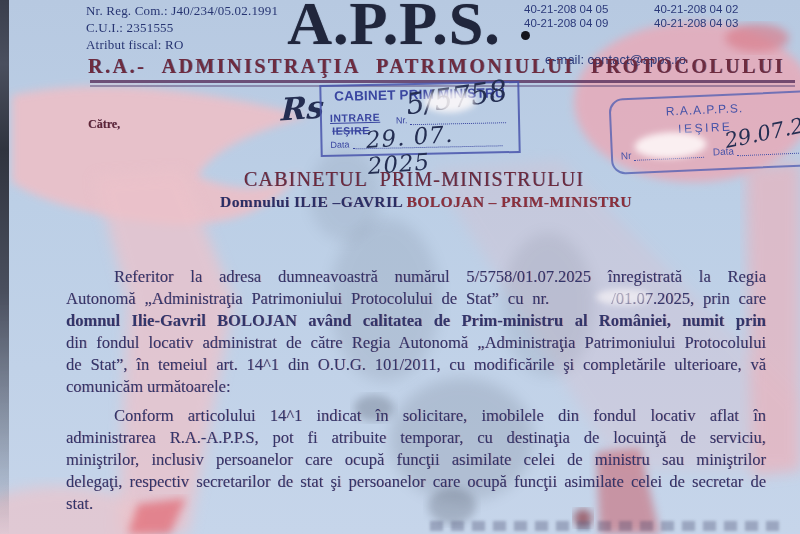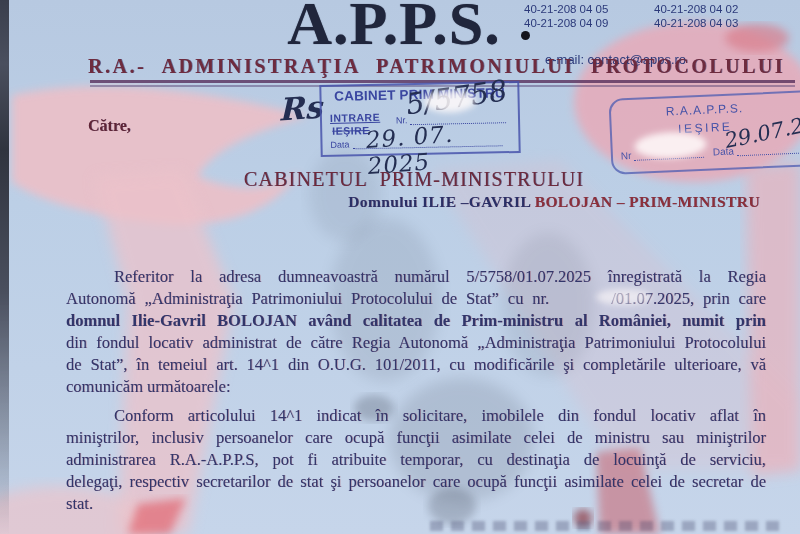--- a/index.html
+++ b/index.html
@@ -19,25 +19,25 @@
     letter-spacing:1px;color:#20263c;text-shadow:0 0 1px rgba(20,25,50,.6);}
   .phones{left:524px;top:2px;display:grid;grid-template-columns:112px 1fr;column-gap:18px;row-gap:0px;
     font-size:11.5px;line-height:14px;color:#2c3a7a;font-family:"Liberation Sans",sans-serif;}
   .dot-icon{left:521px;top:31px;width:9px;height:9px;border-radius:50%;background:#14141c;}
   .email-line{left:545px;top:28px;font-size:13px;color:#2c3a7a;font-family:"Liberation Sans",sans-serif;margin-top:24px;}
   .banner{left:88px;top:55px;width:708px;font-size:20px;font-weight:bold;letter-spacing:2.5px;word-spacing:9px;
     color:#6e2b3e;text-shadow:.8px 0 0 rgba(46,52,110,.55);white-space:nowrap;}
   .banner-u1{left:90px;top:80px;width:705px;height:2.5px;background:rgba(88,48,92,.8);}
   .banner-u2{left:90px;top:85px;width:705px;height:1.5px;background:rgba(80,60,110,.45);}
   
-  .salutation{left:88px;top:117px;font-size:16px;font-weight:bold;color:#5f2436;text-shadow:.5px 0 rgba(40,45,100,.4);}
+  .salutation{left:88px;top:117px;font-size:12px;font-weight:bold;color:#5f2436;text-shadow:.5px 0 rgba(40,45,100,.4);}
   .center-col{left:60px;top:0;width:700px;text-align:center;}
   .h1{position:absolute;left:4px;top:168px;width:100%;font-size:20px;font-weight:normal;letter-spacing:1.2px;
     word-spacing:6px;color:#6d2a3c;text-shadow:.7px 0 rgba(42,47,102,.55);}
-  .h2{position:absolute;left:0;top:193px;width:100%;font-size:15.5px;font-weight:bold;letter-spacing:.4px;text-align:right;}
+  .h2{position:absolute;left:16px;top:193px;width:100%;font-size:15.5px;font-weight:bold;letter-spacing:.4px;}
   .h2 .nvy{color:#2a2f66;text-shadow:.5px 0 rgba(140,47,58,.35);}
   .h2 .red{color:#8c2f3a;text-shadow:.5px 0 rgba(42,47,102,.45);}
   
   .hand{font-family:"DejaVu Serif",serif;font-style:italic;color:#242e52;}
   .rs-mark{left:281px;top:90px;font-size:31px;transform:rotate(-4deg) skewX(-6deg);font-weight:bold;}
   .stamp1{left:320px;top:83px;width:196px;height:68px;border:2.2px solid rgba(72,84,172,.85);
     transform:rotate(-1.2deg);color:#3a46a0;font-family:"Liberation Sans",sans-serif;}
   .st1-title{position:absolute;left:0;top:2px;width:100%;text-align:center;font-size:13.5px;font-weight:bold;letter-spacing:.2px;}
   .st1-intrare{position:absolute;left:8px;top:25px;font-size:10.5px;font-weight:bold;text-decoration:underline;letter-spacing:.5px;}
   .st1-iesire{position:absolute;left:10px;top:38px;font-size:10.5px;font-weight:bold;text-decoration:line-through;letter-spacing:.5px;}
@@ -103,20 +103,25 @@
       <ellipse cx="462" cy="440" rx="72" ry="62" opacity="0.16" filter="url(#soft7)"></ellipse>
       <ellipse cx="345" cy="195" rx="36" ry="46" opacity="0.10" filter="url(#soft7)"></ellipse>
       <ellipse cx="548" cy="305" rx="46" ry="72" opacity="0.10" filter="url(#soft7)"></ellipse>
       <ellipse cx="374" cy="408" rx="20" ry="13" opacity="0.30" filter="url(#soft4)"></ellipse>
       <ellipse cx="452" cy="506" rx="24" ry="18" opacity="0.28" filter="url(#soft4)"></ellipse>
     </g>
   </svg>
 
   <div class="abs scan-edge"></div>
 
+  <div class="abs reg-block">
+    <div>Nr. Reg. Com.: J40/234/05.02.1991</div>
+    <div>C.U.I.: 2351555</div>
+    <div>Atribut fiscal: RO</div>
+  </div>
 
   <div class="abs logo-apps">A.P.P.S.</div>
 
   <div class="abs phones">
     <span>40-21-208 04 05</span>
     <span>40-21-208 04 02</span>
     <span>40-21-208 04 09</span>
     <span>40-21-208 04 03</span>
   </div>
   <div class="abs dot-icon"></div>
@@ -173,22 +178,22 @@
     <div>
       <div class="jline indent">Referitor la adresa dumneavoastră numărul 5/5758/01.07.2025 înregistrată la Regia</div>
       <div class="jline">Autonomă „Administraţia Patrimoniului Protocolului de Stat” cu nr. &nbsp;&nbsp;&nbsp;&nbsp;&nbsp; /01.07.2025, prin care</div>
       <div class="jline boldline">domnul Ilie-Gavril BOLOJAN având calitatea de Prim-ministru al României, numit prin</div>
       <div class="jline">din fondul locativ administrat de către Regia Autonomă „Administraţia Patrimoniului Protocolului</div>
       <div class="jline">de Stat”, în temeiul art. 14^1 din O.U.G. 101/2011, cu modificările şi completările ulterioare, vă</div>
       <div class="jline lastline">comunicăm următoarele:</div>
     </div>
     <div class="para2">
       <div class="jline indent">Conform articolului 14^1 indicat în solicitare, imobilele din fondul locativ aflat în</div>
+      <div class="jline">administrarea R.A.-A.P.P.S, pot fi atribuite temporar, cu destinaţia de locuinţă de serviciu,</div>
       <div class="jline">miniştrilor, inclusiv persoanelor care ocupă funcţii asimilate celei de ministru sau miniştrilor</div>
-      <div class="jline">administrarea R.A.-A.P.P.S, pot fi atribuite temporar, cu destinaţia de locuinţă de serviciu,</div>
       <div class="jline">delegaţi, respectiv secretarilor de stat şi persoanelor care ocupă funcţii asimilate celei de secretar de</div>
       <div class="jline lastline">stat.</div>
     </div>
   </div>
 
   <div class="smudge" style="left:596px;top:289px;width:56px;height:16px;opacity:.7;"></div>
 
   <div class="abs ghost-line"></div>
 
 </div>

